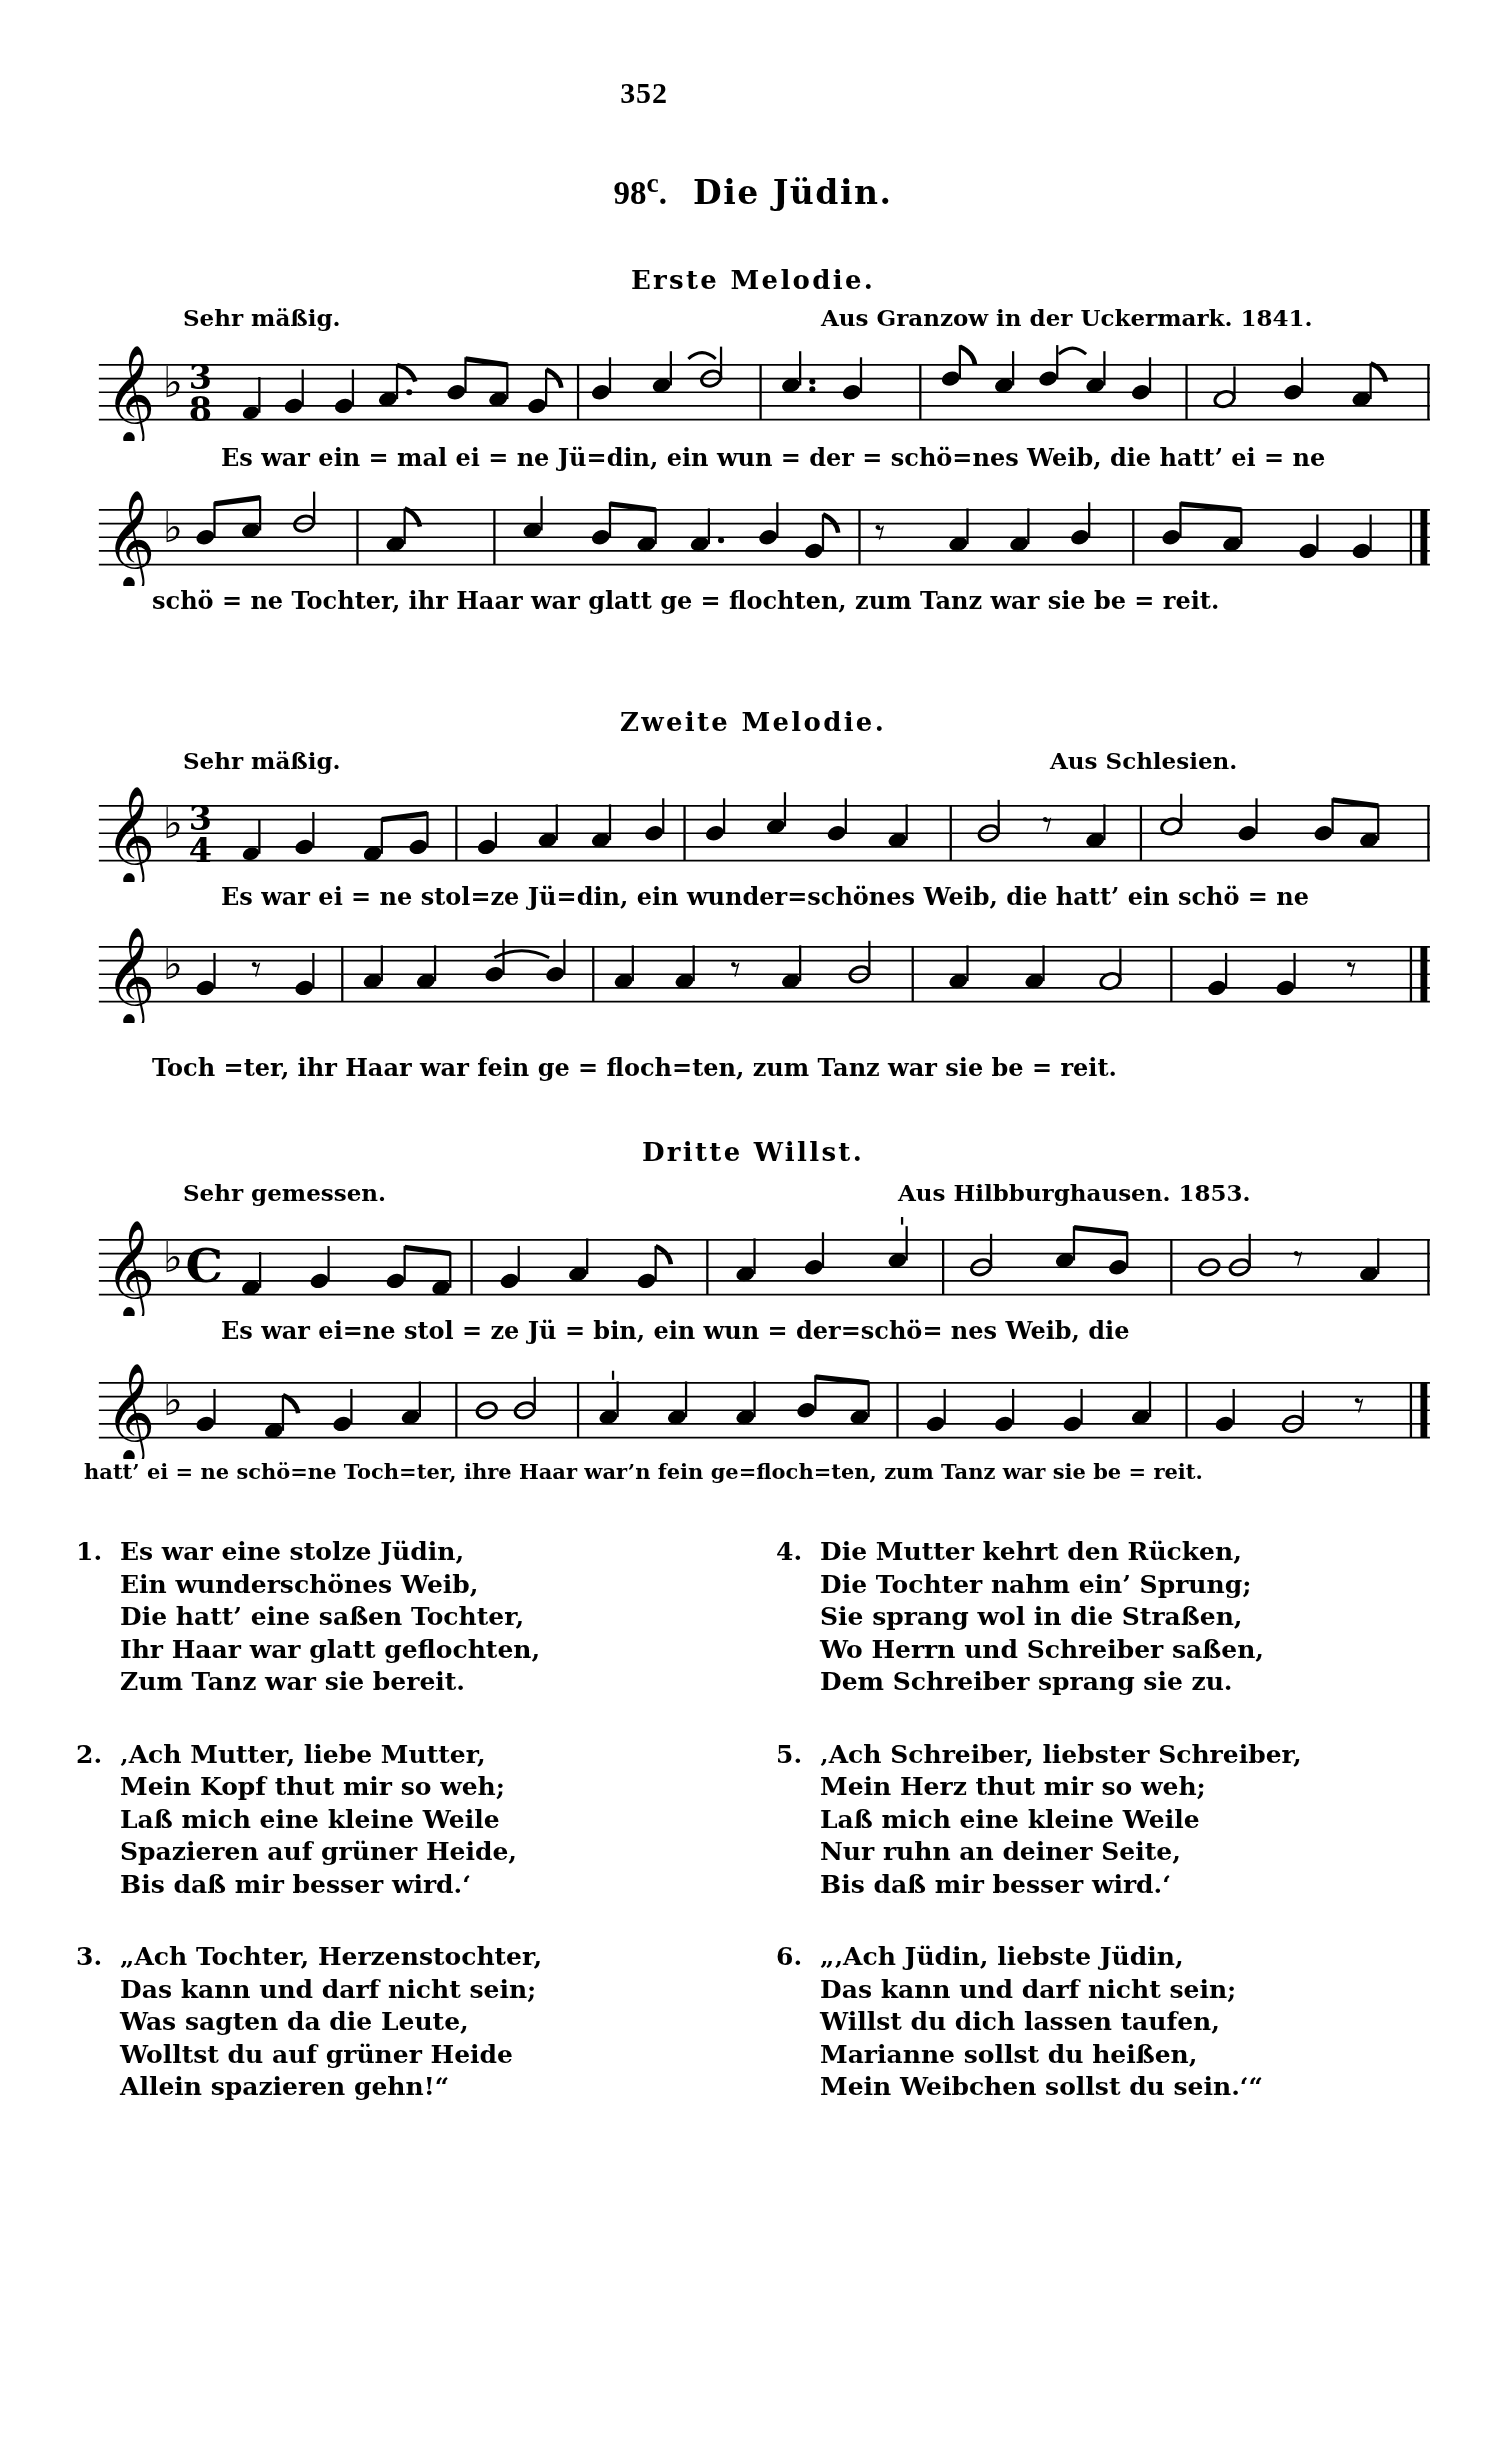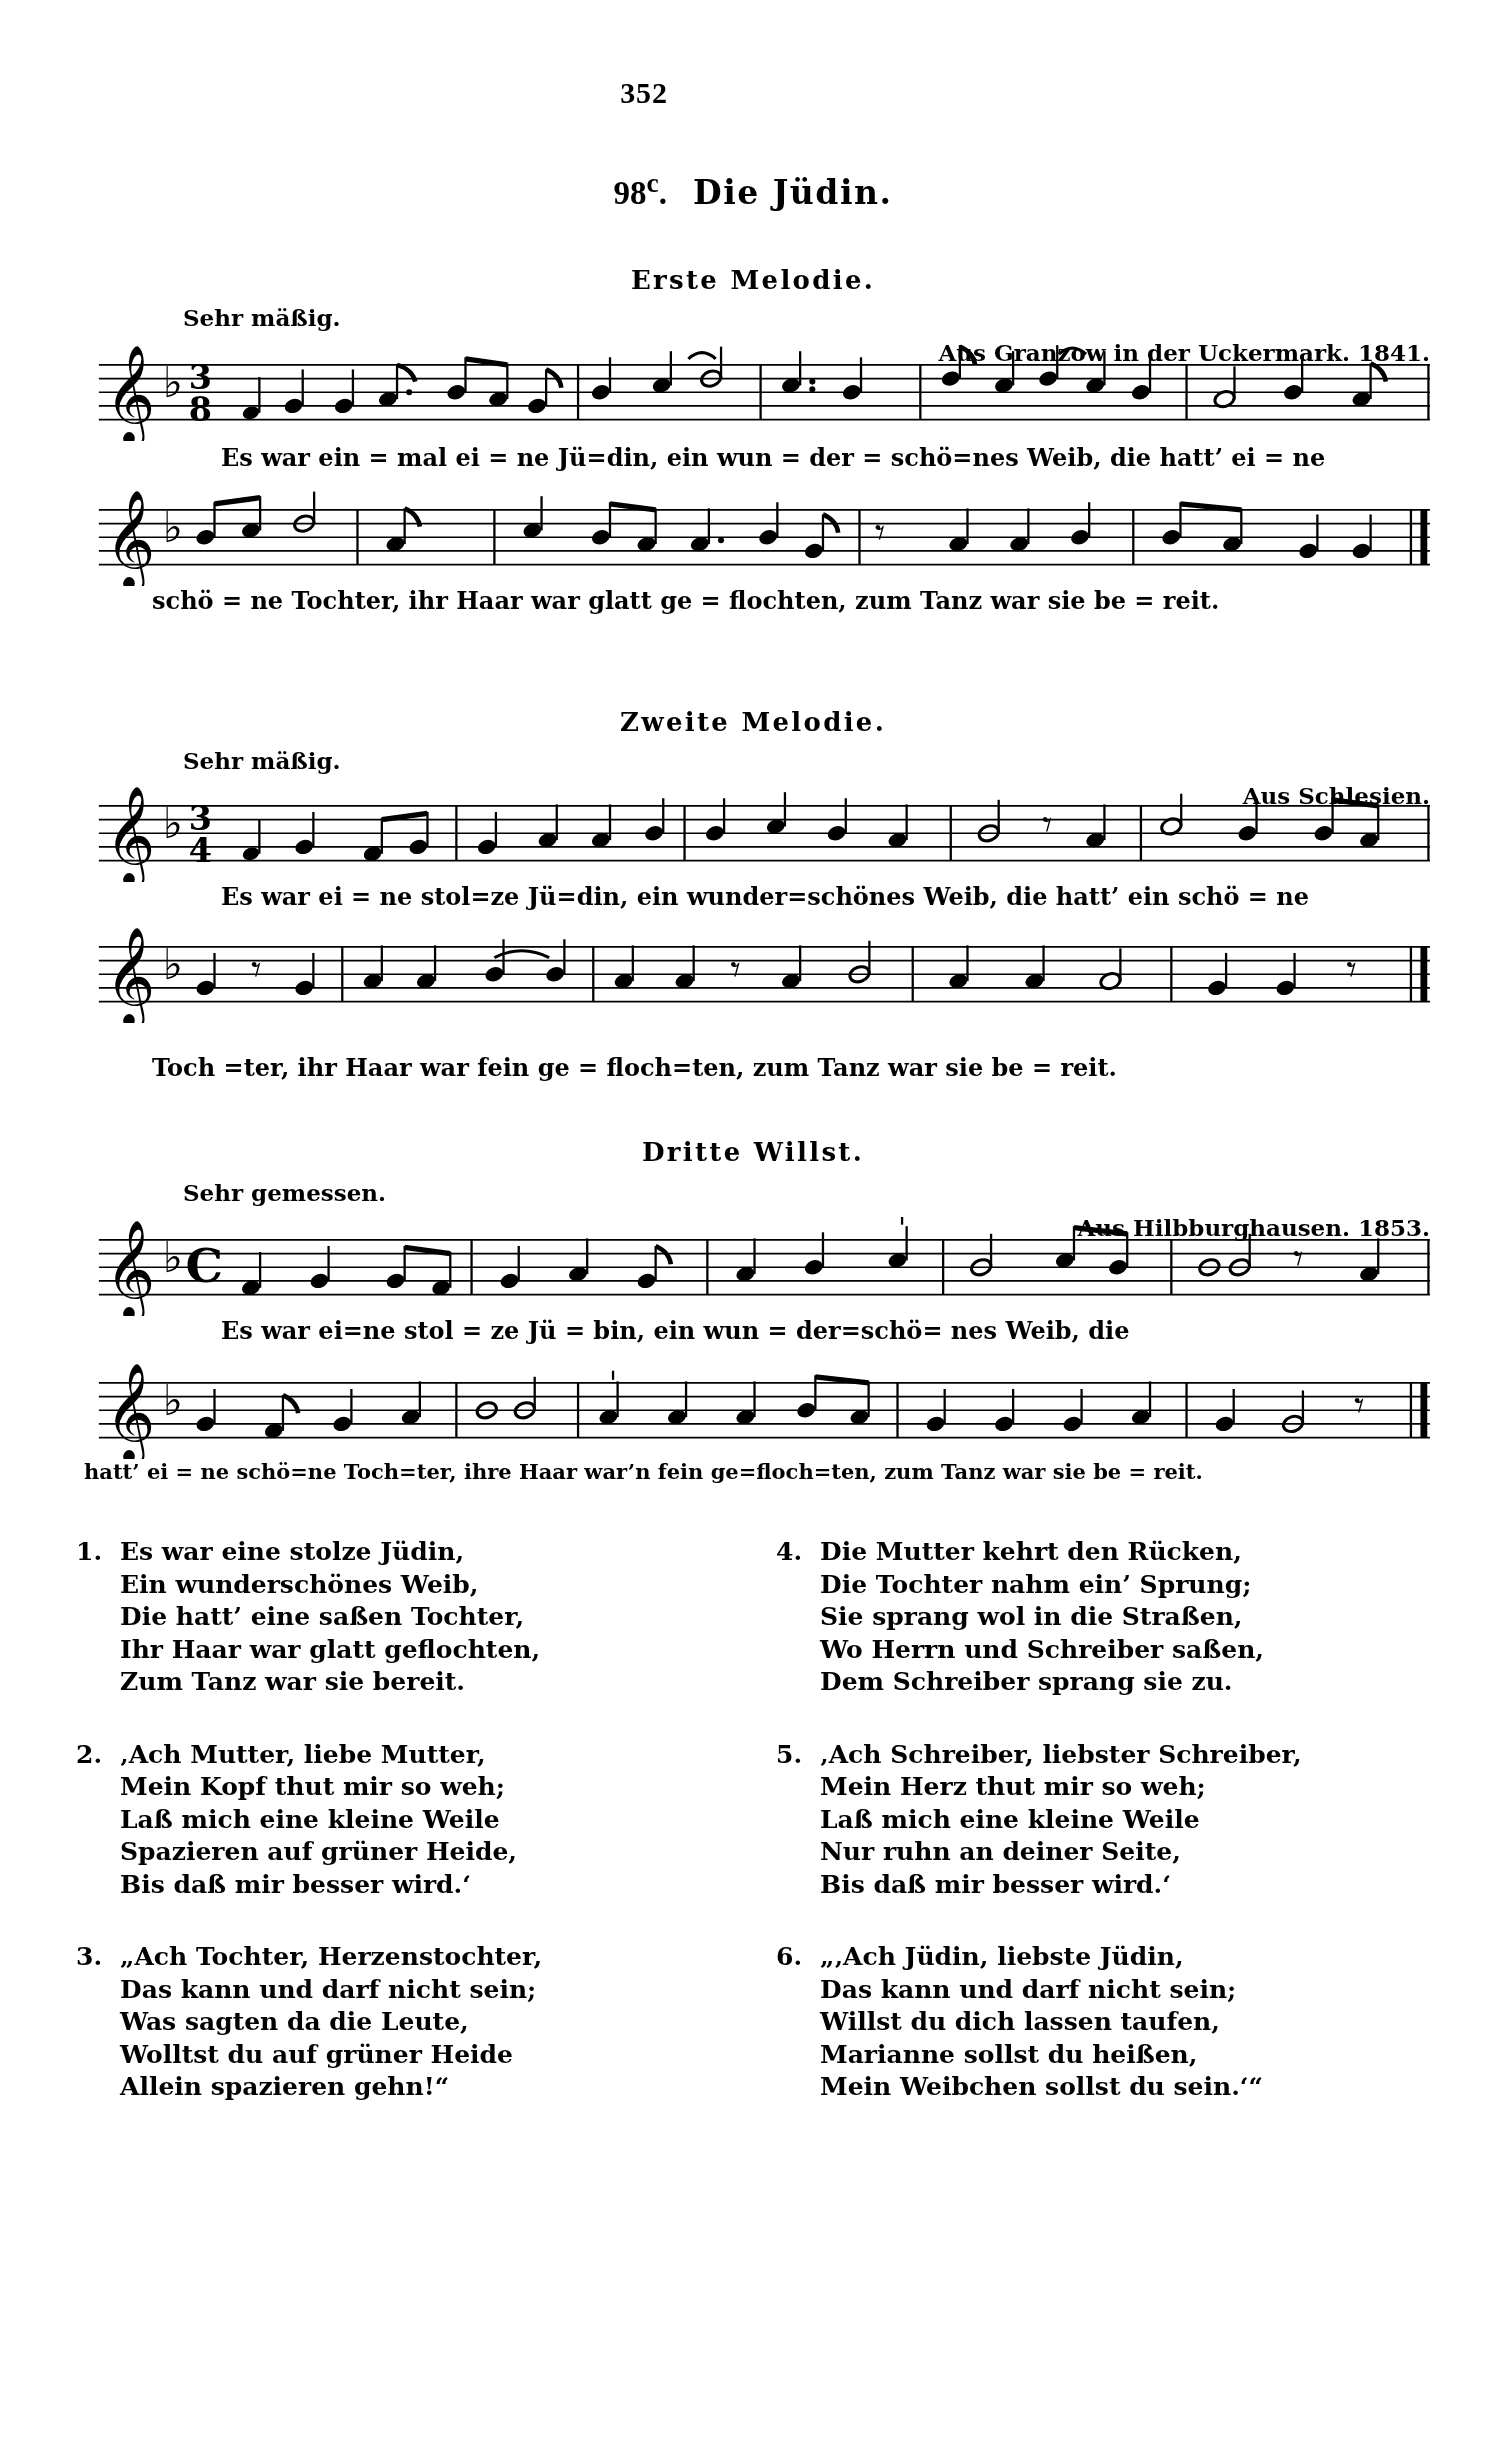--- a/index.html
+++ b/index.html
@@ -65,22 +65,21 @@
     position: absolute;
     font-size: 23px;
     font-weight: bold;
     font-family: "DejaVu Serif", serif;
   }
   .source-mark {
     position: absolute;
     font-size: 23px;
     font-weight: bold;
     font-family: "DejaVu Serif", serif;
-    text-align: right;
-    margin-top: 35px;
+    text-align: left;
   }
   .stave-block {
     position: absolute;
     left: 0;
     width: 1506px;
   }
   .stave-svg {
     display: block;
   }
   .lyric-line {

